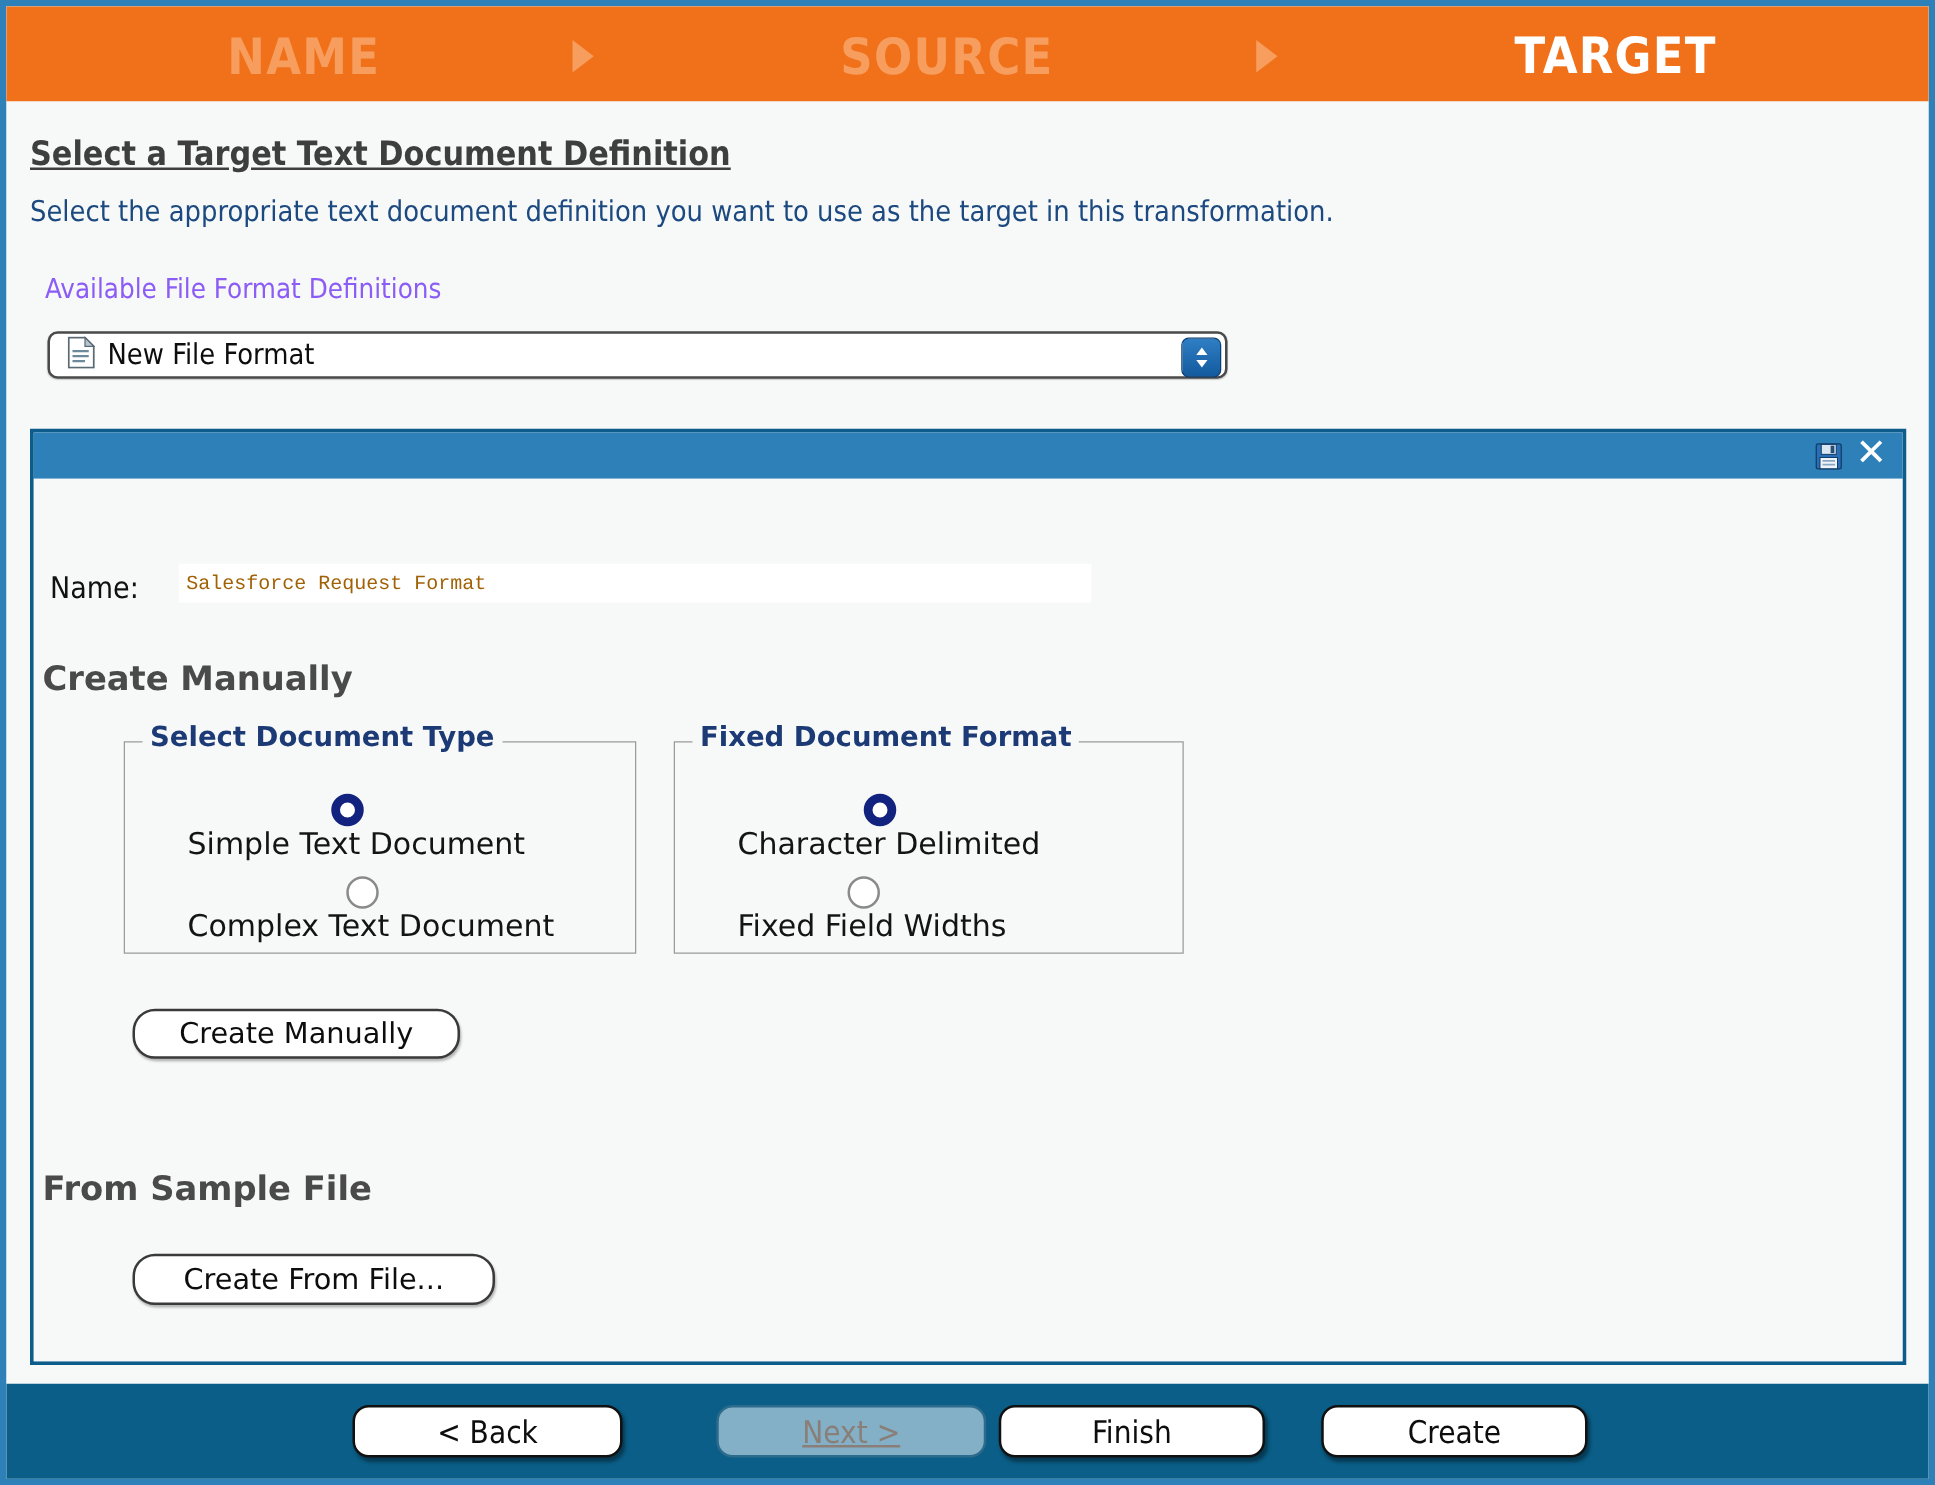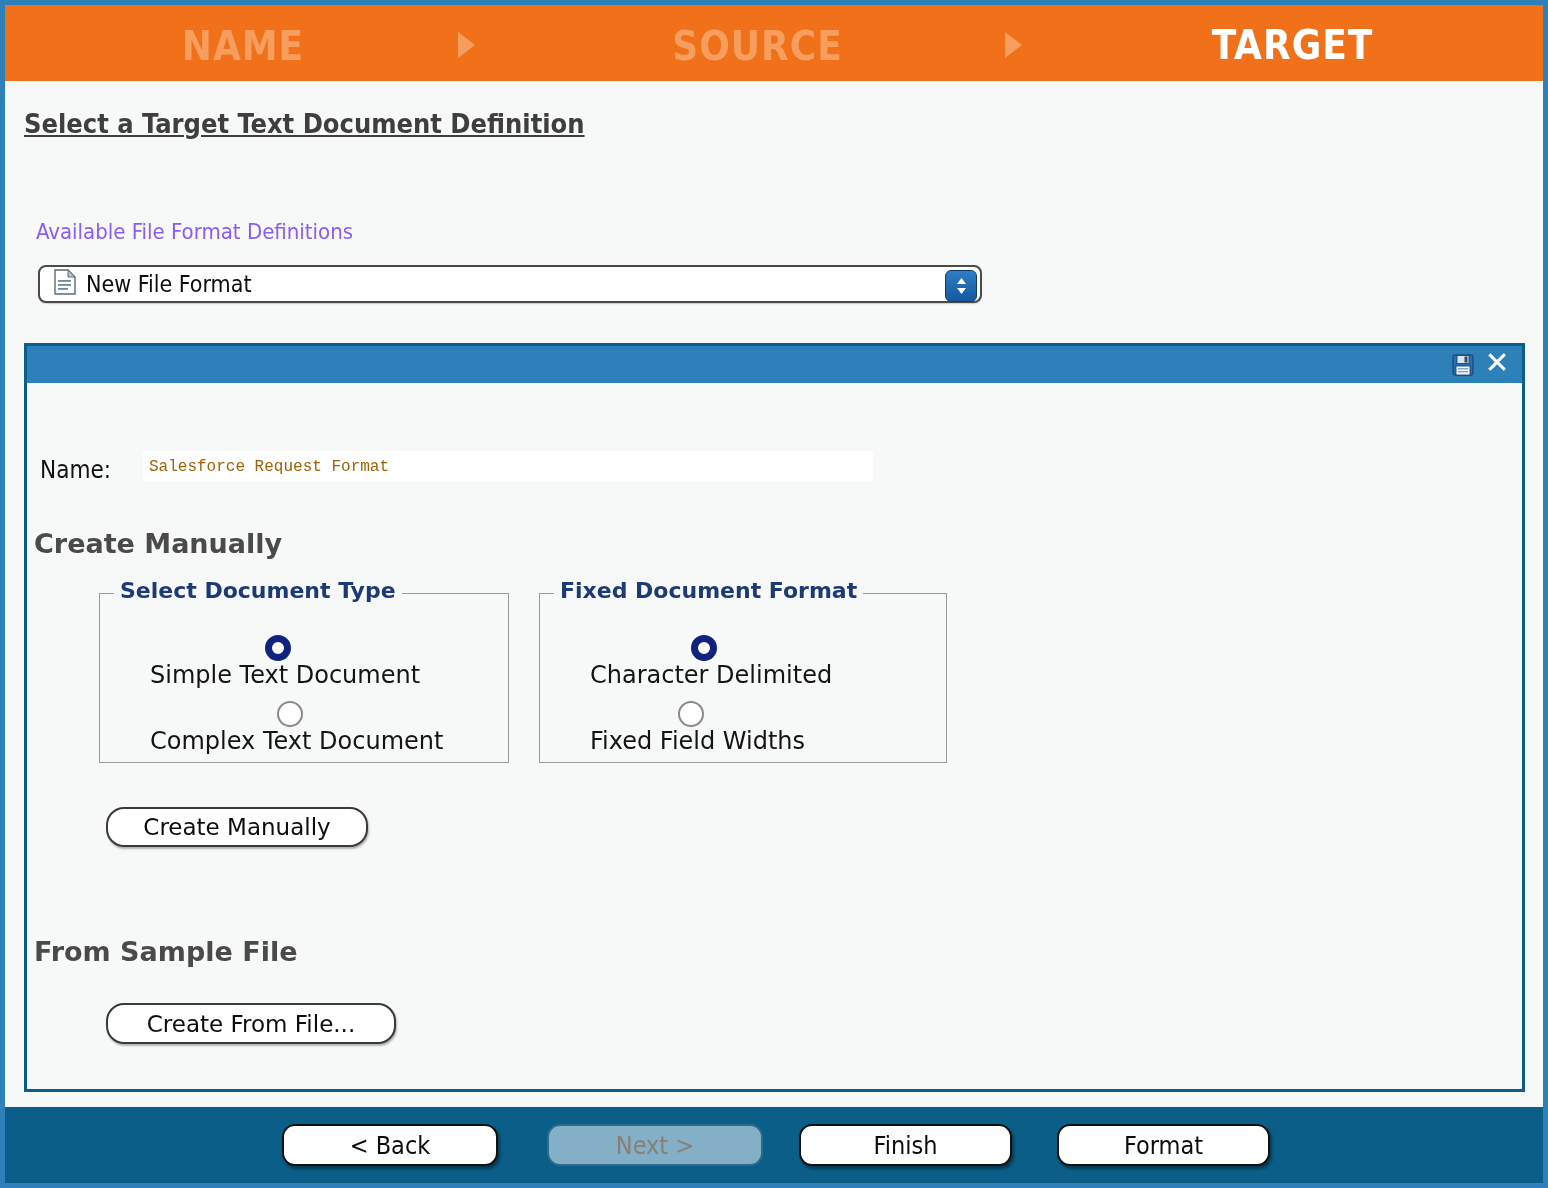--- a/index.html
+++ b/index.html
@@ -278,38 +278,39 @@
     font-size: 25px;
     color: #0d0d0d;
     display: flex;
     align-items: center;
     justify-content: center;
     cursor: pointer;
     box-shadow: 2px 3px 3px rgba(0,0,0,0.4);
     white-space: nowrap;
   }
   .nav-back   { left: 277px; width: 216px; }
-  .nav-next   { left: 542px; width: 216px; background: #83b0c6; border-color: #2c6b8c; color: #8a7f78; box-shadow: none; }
+  .nav-next   { left: 568px; width: 216px; background: #83b0c6; border-color: #2c6b8c; color: #8a7f78; box-shadow: none; text-decoration: underline; }
   .nav-finish { left: 794px; width: 213px; }
   .nav-cancel { left: 1052px; width: 213px; }
 </style>
 </head>
 <body>
 
 <div id="app">
 
   <div class="wizard-steps">
     <div class="step step-name">NAME</div>
     <div class="step-arrow arrow-1"></div>
     <div class="step step-source">SOURCE</div>
     <div class="step-arrow arrow-2"></div>
     <div class="step step-target active">TARGET</div>
   </div>
 
   <div class="page-title">Select a Target Text Document Definition</div>
+  <div class="page-subtitle">Select the appropriate text document definition you want to use as the target in this transformation.</div>
 
   <div class="field-label">Available File Format Definitions</div>
   <div class="combo">
     <span class="combo-icon">
       <svg width="22" height="26" viewBox="0 0 22 26">
         <path d="M1 1 H14 L21 8 V25 H1 Z" fill="#ffffff" stroke="#5a6a75" stroke-width="1.4"></path>
         <path d="M14 1 L14 8 L21 8 Z" fill="#b9c6cf" stroke="#5a6a75" stroke-width="1"></path>
         <rect x="4" y="11" width="13" height="1.8" fill="#6d8a9c"></rect>
         <rect x="4" y="15" width="13" height="1.8" fill="#6d8a9c"></rect>
         <rect x="4" y="19" width="10" height="1.8" fill="#6d8a9c"></rect>
@@ -376,16 +377,16 @@
       <div class="section-heading heading-sample">From Sample File</div>
       <div class="pill-btn btn-create-file">Create From File...</div>
 
     </div>
   </div>
 
   <div class="footer">
     <div class="nav-btn nav-back">&lt; Back</div>
     <div class="nav-btn nav-next">Next &gt;</div>
     <div class="nav-btn nav-finish">Finish</div>
-    <div class="nav-btn nav-cancel">Format</div>
+    <div class="nav-btn nav-cancel">Create</div>
   </div>
 
 </div>
 
 </body></html>

